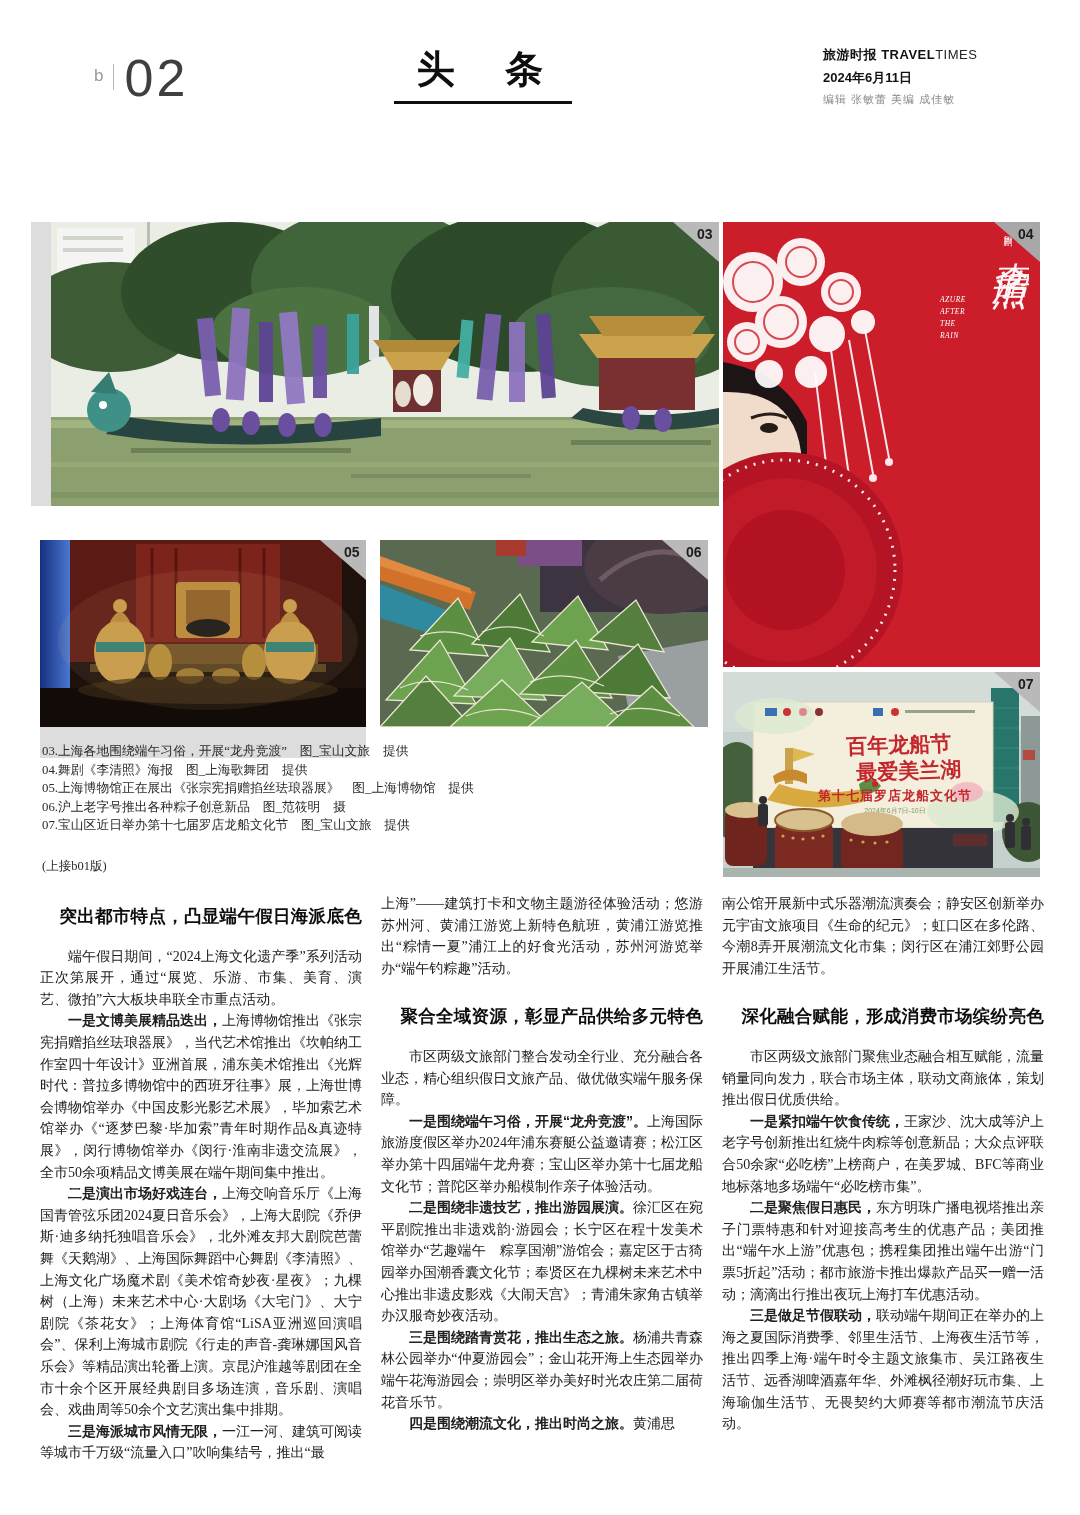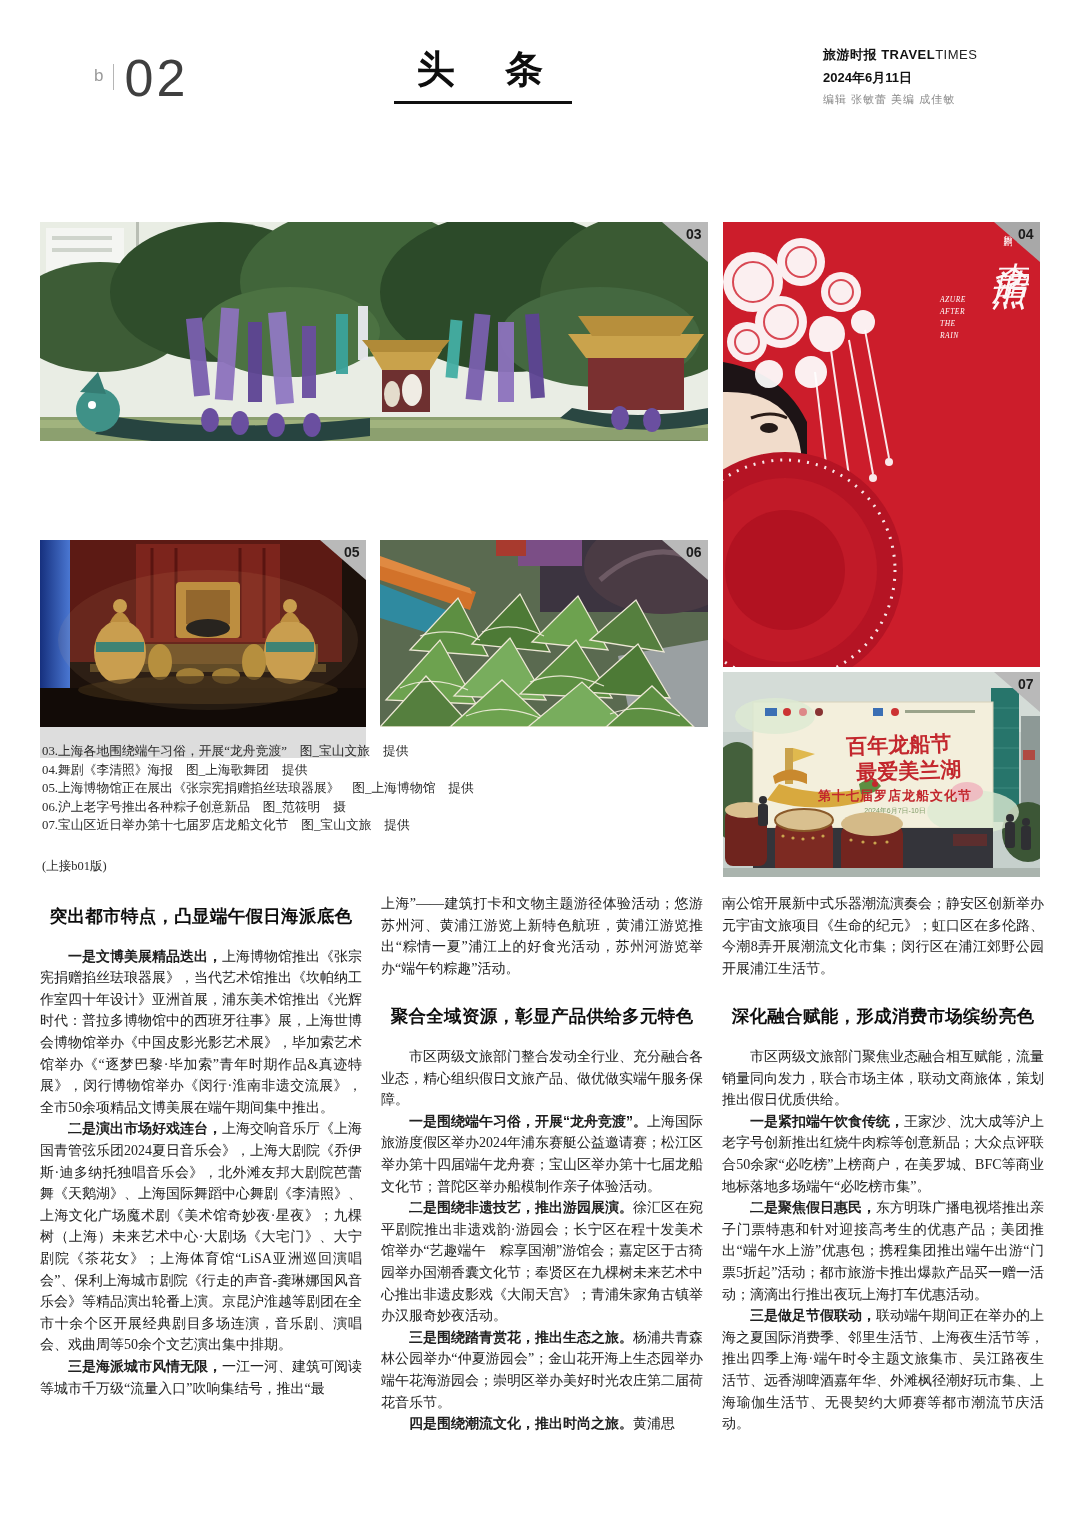--- a/index.html
+++ b/index.html
@@ -21,40 +21,40 @@
   .masthead{position:absolute;left:823px;top:46px;font-family:"Liberation Sans","DejaVu Sans",sans-serif;}
   .masthead .row1{font-size:13px;font-weight:bold;color:#111;letter-spacing:.5px;}
   .masthead .row1 .en-light{font-weight:normal;color:#222;}
   .masthead .date{font-size:13px;font-weight:bold;color:#111;margin-top:5px;}
   .masthead .credits{font-size:11px;color:#8a8a8a;margin-top:5px;letter-spacing:1px;}
   
   .photo{position:absolute;overflow:hidden;background:#ddd;}
   .photo svg{display:block;}
   .badge{position:absolute;top:0;right:0;width:46px;height:40px;}
   .badge text{font-family:"Liberation Sans","DejaVu Sans",sans-serif;font-weight:bold;font-size:14px;fill:#1c1c1c;}
-  #photo03{left:40px;top:222px;width:668px;height:219px;}
+  #photo03{left:31px;top:222px;width:668px;height:284px;padding-left:20px;}
   #photo04{left:723px;top:222px;width:317px;height:445px;background:#d01f2d;}
   #photo05{left:40px;top:540px;width:326px;height:218px;}
   #photo06{left:380px;top:540px;width:328px;height:187px;}
   #photo07{left:723px;top:672px;width:317px;height:205px;}
   
   .poster-label{position:absolute;right:26px;top:6px;writing-mode:vertical-rl;color:#fff;
     font-size:9px;letter-spacing:2px;font-family:"Liberation Sans",sans-serif;}
   .poster-title{position:absolute;right:12px;top:12px;writing-mode:vertical-rl;color:#ffffff;
     font-size:36px;line-height:1.1;font-style:italic;letter-spacing:6px;opacity:.96;}
   .poster-sub{position:absolute;right:60px;top:72px;width:40px;color:#ffffff;font-size:7.5px;
     line-height:1.6;font-style:italic;letter-spacing:.5px;}
   
   .captions{position:absolute;left:42px;top:742px;width:620px;font-size:12.8px;line-height:18.6px;color:#2a2a2a;white-space:nowrap;}
   .continuation{position:absolute;left:42px;top:858px;font-size:12.5px;color:#2a2a2a;}
   
   .col{position:absolute;top:893px;width:322px;font-size:14px;line-height:21.6px;text-align:justify;color:#202020;}
   #col1{left:40px;} #col2{left:381px;} #col3{left:722px;}
   .col-heading{font-family:"Liberation Sans","DejaVu Sans",sans-serif;font-size:17.5px;font-weight:bold;
-    color:#0d0d0d;margin:12px 0 17px 0;text-align:center;letter-spacing:.3px;line-height:1.35;}
+    color:#0d0d0d;margin:12px 0 17px 0;text-align:right;letter-spacing:.3px;line-height:1.35;}
   .col p{margin:0;text-indent:2em;}
   .col p.cont{text-indent:0;}
   .lead{font-family:"Liberation Sans","DejaVu Sans",sans-serif;font-weight:bold;}
 </style>
 </head>
 <body>
 
 <div class="pagemark">
   <span class="sec">b</span>
   <span class="bar"></span>
@@ -390,20 +390,21 @@
   <div>04.舞剧《李清照》海报　图_上海歌舞团　提供</div>
   <div>05.上海博物馆正在展出《张宗宪捐赠掐丝珐琅器展》　图_上海博物馆　提供</div>
   <div>06.沪上老字号推出各种粽子创意新品　图_范筱明　摄</div>
   <div>07.宝山区近日举办第十七届罗店龙船文化节　图_宝山文旅　提供</div>
 </div>
 
 <div class="continuation">(上接b01版)</div>
 
 <div class="col" id="col1">
   <h2 class="col-heading">突出都市特点，凸显端午假日海派底色</h2>
+  <p><span class="lead"></span><span>端午假日期间，“2024上海文化遗产季”系列活动正次第展开，通过“展览、乐游、市集、美育、演艺、微拍”六大板块串联全市重点活动。</span></p>
   <p><span class="lead">一是文博美展精品迭出，</span><span>上海博物馆推出《张宗宪捐赠掐丝珐琅器展》，当代艺术馆推出《坎帕纳工作室四十年设计》亚洲首展，浦东美术馆推出《光辉时代：普拉多博物馆中的西班牙往事》展，上海世博会博物馆举办《中国皮影光影艺术展》，毕加索艺术馆举办《“逐梦巴黎·毕加索”青年时期作品&amp;真迹特展》，闵行博物馆举办《闵行·淮南非遗交流展》，全市50余项精品文博美展在端午期间集中推出。</span></p>
   <p><span class="lead">二是演出市场好戏连台，</span><span>上海交响音乐厅《上海国青管弦乐团2024夏日音乐会》，上海大剧院《乔伊斯·迪多纳托独唱音乐会》，北外滩友邦大剧院芭蕾舞《天鹅湖》、上海国际舞蹈中心舞剧《李清照》、上海文化广场魔术剧《美术馆奇妙夜·星夜》；九棵树（上海）未来艺术中心·大剧场《大宅门》、大宁剧院《茶花女》；上海体育馆“LiSA亚洲巡回演唱会”、保利上海城市剧院《行走的声音-龚琳娜国风音乐会》等精品演出轮番上演。京昆沪淮越等剧团在全市十余个区开展经典剧目多场连演，音乐剧、演唱会、戏曲周等50余个文艺演出集中排期。</span></p>
   <p><span class="lead">三是海派城市风情无限，</span><span>一江一河、建筑可阅读等城市千万级“流量入口”吹响集结号，推出“最</span></p>
 </div>
 
 <div class="col" id="col2">
   <p class="cont">上海”——建筑打卡和文物主题游径体验活动；悠游苏州河、黄浦江游览上新特色航班，黄浦江游览推出“粽情一夏”浦江上的好食光活动，苏州河游览举办“端午钓粽趣”活动。</p>
   <h2 class="col-heading" style="margin-top:26px;">聚合全域资源，彰显产品供给多元特色</h2>
   <p><span class="lead"></span><span>市区两级文旅部门整合发动全行业、充分融合各业态，精心组织假日文旅产品、做优做实端午服务保障。</span></p>
   <p><span class="lead">一是围绕端午习俗，开展“龙舟竞渡”。</span><span>上海国际旅游度假区举办2024年浦东赛艇公益邀请赛；松江区举办第十四届端午龙舟赛；宝山区举办第十七届龙船文化节；普陀区举办船模制作亲子体验活动。</span></p>

